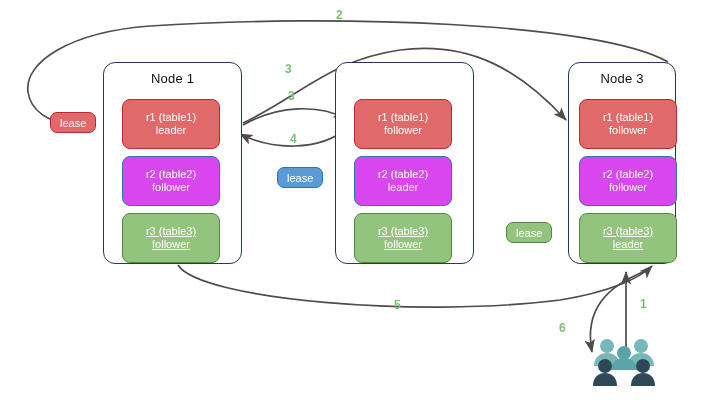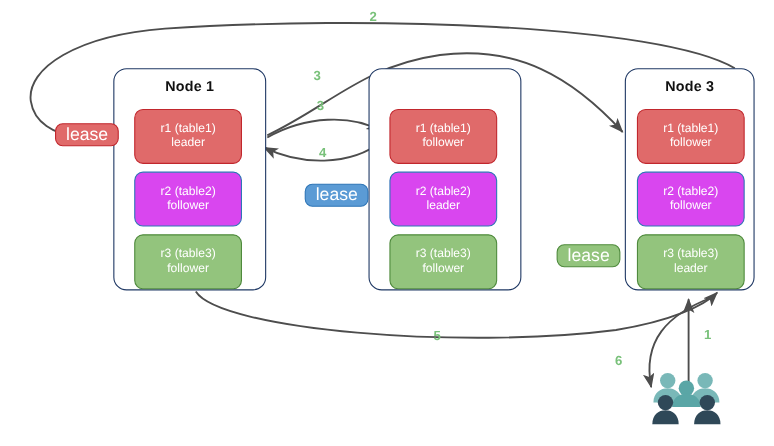--- a/index.html
+++ b/index.html
@@ -18,21 +18,21 @@
     border-radius:12px;
     background:#ffffff;
     box-sizing:border-box;
   }
   .node-title{
     position:absolute;
     left:0;right:0;
     top:8px;
     text-align:center;
     font-size:13px;
-    font-weight:bold;
+    font-weight:normal;
     color:#111111;
     letter-spacing:.2px;
   }
   .replica{
     position:absolute;
     left:18px;
     width:98px;
     height:50px;
     border-radius:8px;
     box-sizing:border-box;
@@ -41,28 +41,28 @@
     align-items:center;
     justify-content:center;
     color:#ffffff;
     font-size:11px;
     line-height:13.5px;
     text-align:center;
   }
   .replica span{display:block;}
   .rep-red{background:#e06a6a;border:1.6px solid #c1272d;}
   .rep-blue{background:#d946ef;border:1.6px solid #2e75b6;}
-  .rep-green{background:#93c47d;border:1.6px solid #4f8a3d;}
+  .rep-green{background:#93c47d;border:1.6px solid #4f8a3d;text-decoration:underline;}
 
   .lease{
     position:absolute;
     border-radius:7px;
     box-sizing:border-box;
     color:#ffffff;
-    font-size:16px;
+    font-size:11px;
     display:flex;
     align-items:center;
     justify-content:center;
     padding:0 9px;
     height:21px;
   }
   .lease-red{background:#e06a6a;border:1.6px solid #c1272d;}
   .lease-blue{background:#5b9bd5;border:1.6px solid #2e75b6;}
   .lease-green{background:#93c47d;border:1.6px solid #4f8a3d;}
 
@@ -137,21 +137,21 @@
     <div class="replica rep-blue" style="top:93px;">
       <span>r2 (table2)</span>
       <span>leader</span>
     </div>
     <div class="replica rep-green" style="top:150px;">
       <span>r3 (table3)</span>
       <span>follower</span>
     </div>
   </div>
 
-  <div class="node-box" style="left:568px;top:62px;width:118px;height:202px;">
+  <div class="node-box" style="left:568px;top:62px;width:108px;height:202px;">
     <div class="node-title">Node 3</div>
 
     <div class="replica rep-red" style="top:36px;left:10px;width:98px;">
       <span>r1 (table1)</span>
       <span>follower</span>
     </div>
     <div class="replica rep-blue" style="top:93px;left:10px;width:98px;">
       <span>r2 (table2)</span>
       <span>follower</span>
     </div>

